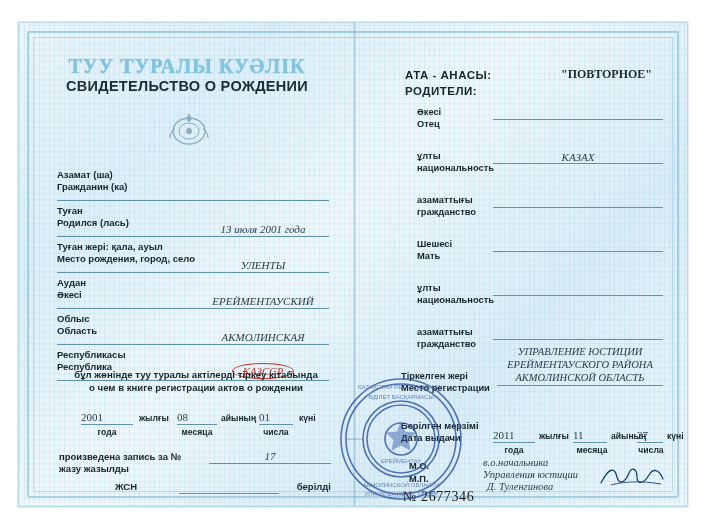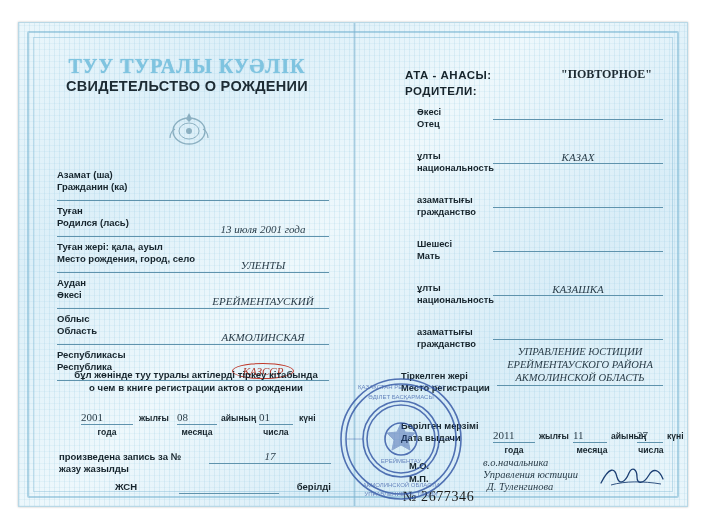--- a/index.html
+++ b/index.html
@@ -567,21 +567,20 @@
         </div>
         <div class="value"></div>
         <div class="rule"></div>
       </div>
 
       <div class="rrow" style="top:260px">
         <div class="lab">
           <div>ұлты</div>
           <div>национальность</div>
         </div>
-        <div class="value">КАЗАШКА</div>
         <div class="rule"></div>
       </div>
 
       <div class="rrow" style="top:304px">
         <div class="lab">
           <div>азаматтығы</div>
           <div>гражданство</div>
         </div>
         <div class="value"></div>
         <div class="rule"></div>

